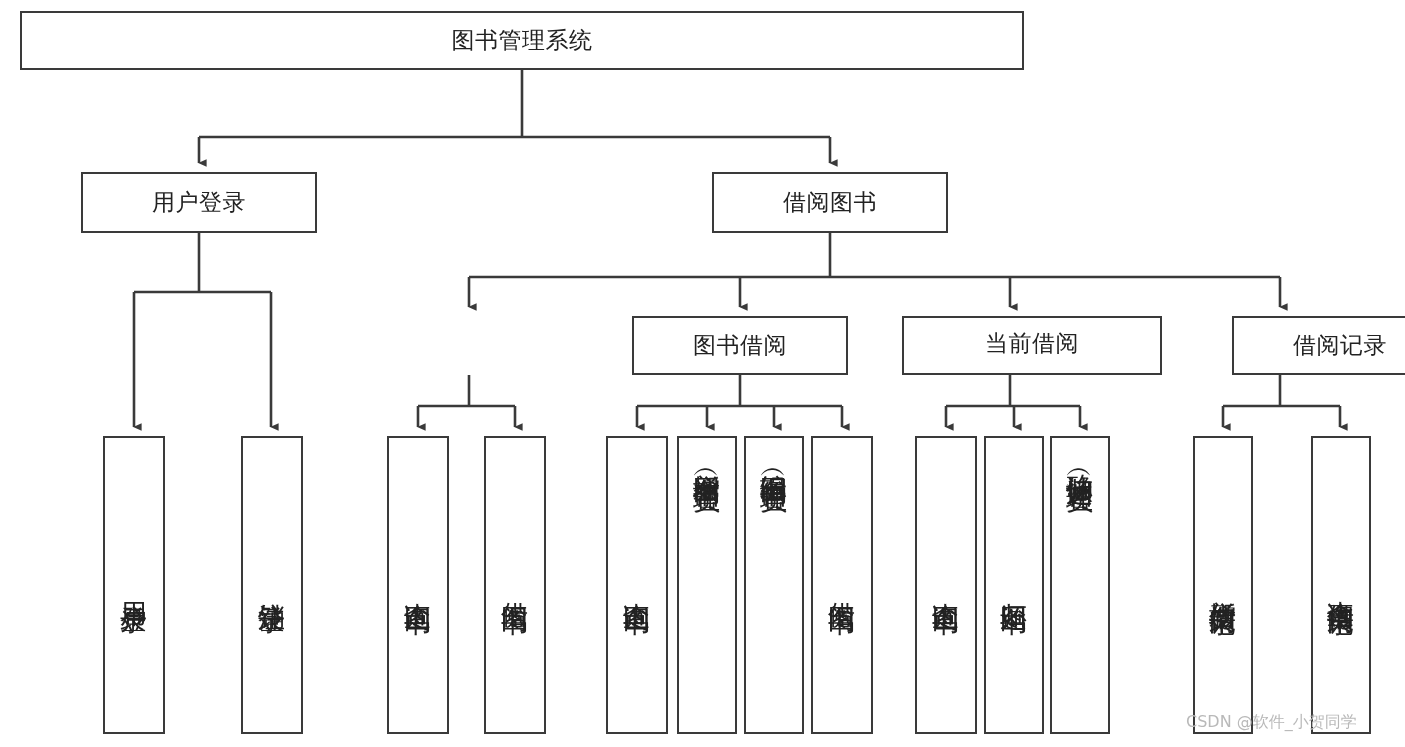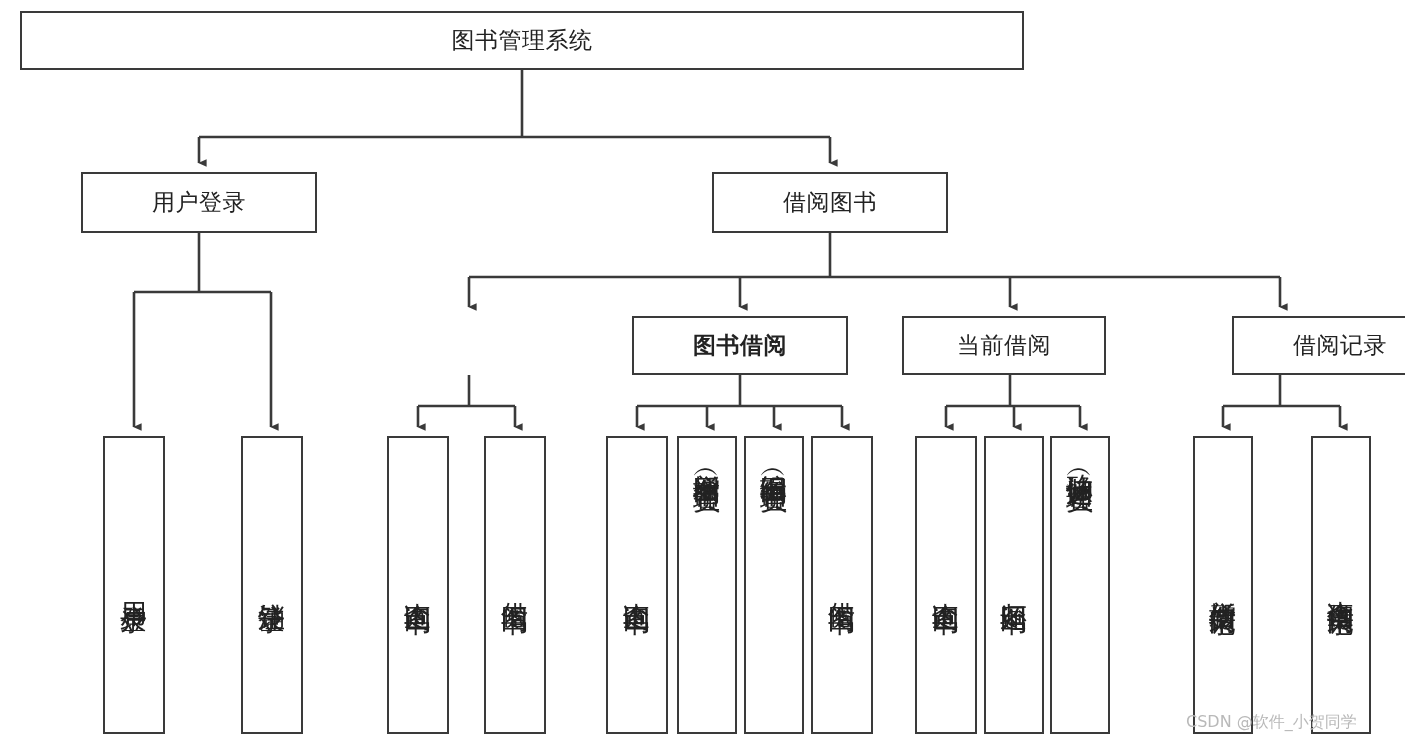--- a/index.html
+++ b/index.html
@@ -137,24 +137,24 @@
     <span class="label">图书管理系统</span>
   </div>
 
   <div class="node h" style="left:81px; top:172px; width:236px; height:61px;">
     <span class="label">用户登录</span>
   </div>
   <div class="node h" style="left:712px; top:172px; width:236px; height:61px;">
     <span class="label">借阅图书</span>
   </div>
 
-  <div class="node h" style="left:632px; top:316px; width:216px; height:59px;font-weight:bold;">
+  <div class="node h" style="left:632px; top:316px; width:216px; height:59px;">
     <span class="label">图书借阅</span>
   </div>
-  <div class="node h" style="left:902px; top:316px; width:204px; height:59px;">
+  <div class="node h" style="left:902px; top:316px; width:260px; height:59px;font-family:Liberation Mono, monospace;">
     <span class="label">当前借阅</span>
   </div>
   <div class="node h" style="left:1232px; top:316px; width:216px; height:59px;">
     <span class="label">借阅记录</span>
   </div>
 
   <div class="node v mid" style="left:103px; top:436px; width:62px; height:298px;">
     <span class="label">用户登录</span>
   </div>
   <div class="node v mid" style="left:241px; top:436px; width:62px; height:298px;">

